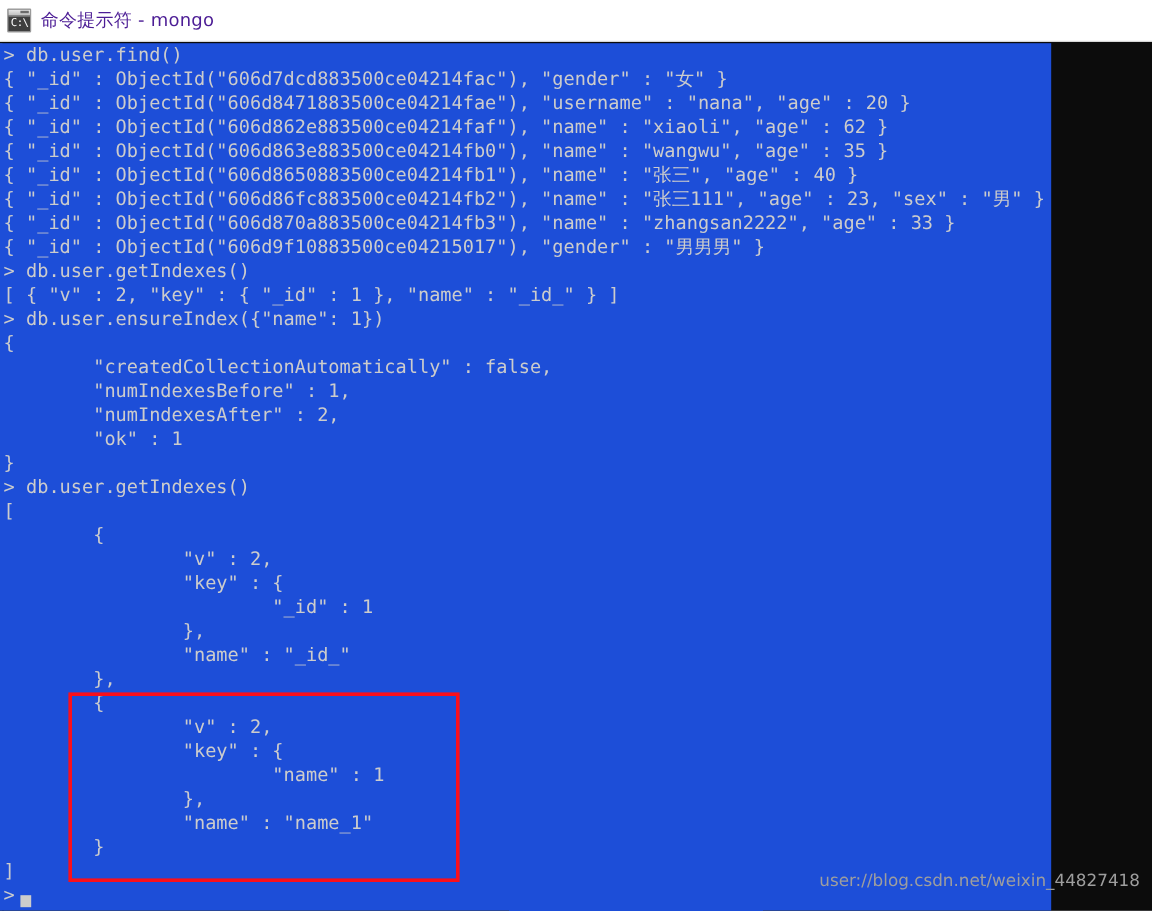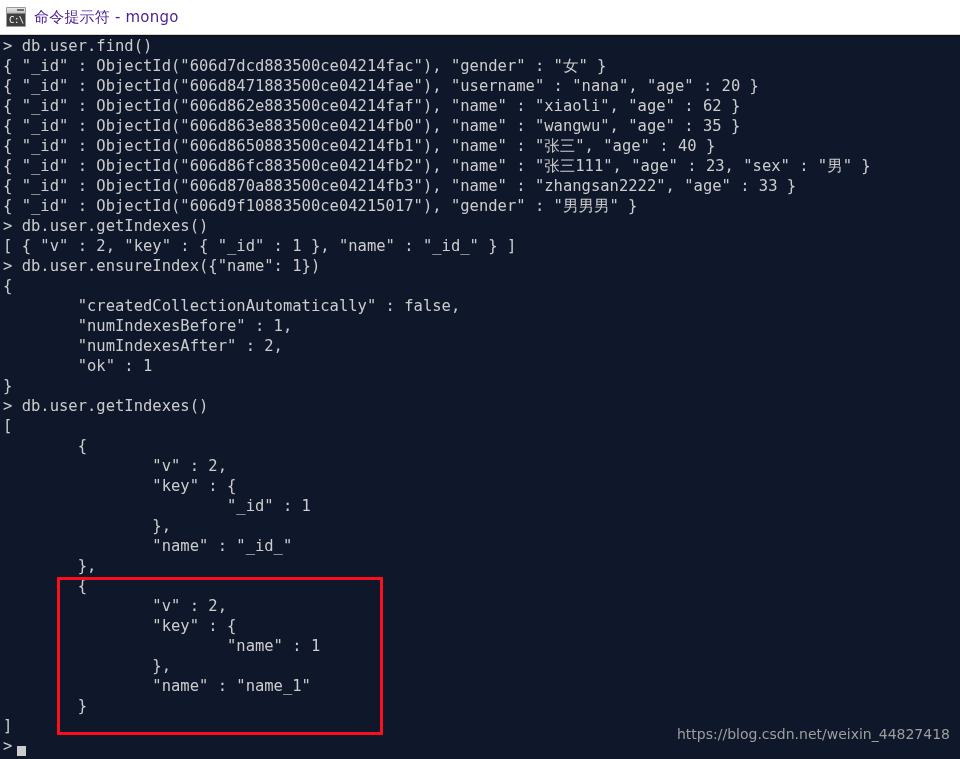--- a/index.html
+++ b/index.html
@@ -91,23 +91,23 @@
     width: 2px;
     height: 100%;
     background: #555558;
   }
 
   
   #console {
     position: absolute;
     left: 0;
     top: 36px;
-    width: 960px;
+    width: 876px;
     height: 723px;
-    background: #0f172a;
+    background: #1d4ed8;
     overflow: hidden;
   }
   #console .line {
     position: absolute;
     left: 3px;
     height: 20px;
     line-height: 20px;
     white-space: pre;
     font-family: "DejaVu Sans Mono", monospace;
     font-size: 15.5px;
@@ -201,15 +201,15 @@
       <div class="line" style="top: 640px;">                "name" : "name_1"</div>
       <div class="line" style="top: 660px;">        }</div>
       <div class="line" style="top: 680px;">]</div>
       <div class="line" style="top: 700px;">&gt;</div>
     </div>
 
   <div id="highlight-box"></div>
 
   <div id="cursor"></div>
 
-  <div id="watermark">https://blog.csdn.net/weixin_44827418</div>
+  <div id="watermark">user://blog.csdn.net/weixin_44827418</div>
 
 </div>
 
 </body></html>

